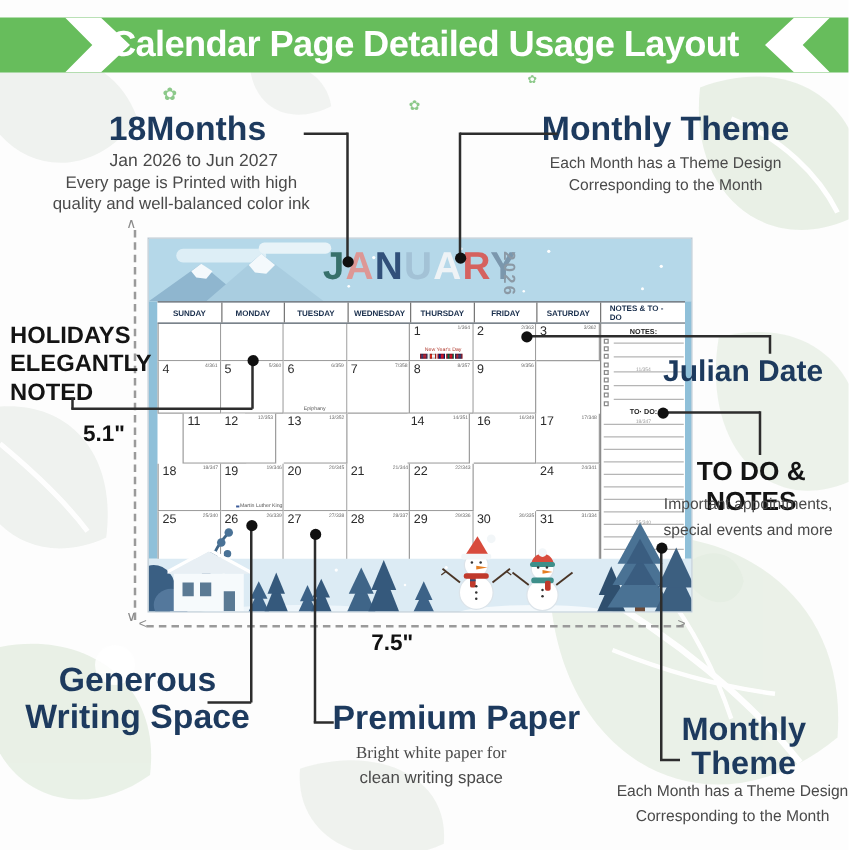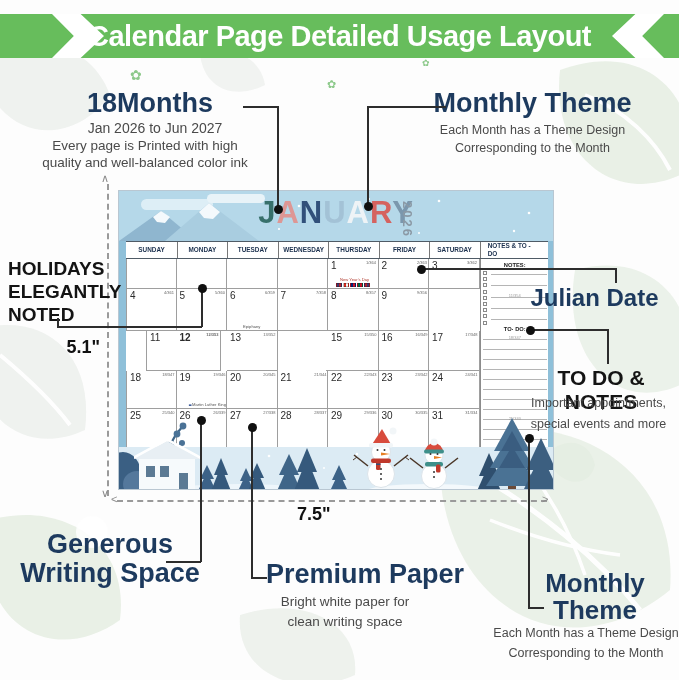--- a/index.html
+++ b/index.html
@@ -103,21 +103,21 @@
   <div class="abs title-black" style="left:523px;top:366px;width:156px;font-size:21px;text-align:center;">TO DO &amp; NOTES</div>
   <div class="abs sub" style="left:518px;top:396px;width:161px;font-size:12.5px;">Important appointments,</div>
   <div class="abs sub" style="left:518px;top:417px;width:161px;font-size:12.5px;">special events and more</div>
 
   <div class="abs title-navy" style="left:5px;top:530px;width:210px;font-size:27px;line-height:29px;">
     <div>Generous</div>
     <div>Writing Space</div>
   </div>
 
   <div class="abs title-navy" style="left:266px;top:559px;width:200px;font-size:27px;text-align:left;">Premium Paper</div>
-  <div class="abs sub" style="left:245px;top:594px;width:200px;font-size:13.5px;">Bright white paper for</div>
+  <div class="abs sub" style="left:245px;top:594px;width:200px;font-size:13.5px;font-family:Liberation Serif, serif;">Bright white paper for</div>
   <div class="abs sub" style="left:245px;top:614px;width:200px;font-size:13.5px;">clean writing space</div>
 
   <div class="abs title-navy" style="left:520px;top:570px;width:150px;font-size:26px;line-height:27px;">
     <div>Monthly</div>
     <div>Theme</div>
   </div>
   <div class="abs sub" style="left:493px;top:626px;width:186px;font-size:12.5px;">Each Month has a Theme Design</div>
   <div class="abs sub" style="left:493px;top:646px;width:186px;font-size:12.5px;">Corresponding to the Month</div>
 
   <div class="dashv" style="left:107px;top:184px;height:312px;"></div>
@@ -225,35 +225,31 @@
           <span class="jul">8/357</span>
         </div>
         <div class="dcell" style="left: 259.5px; top: 30px; width: 50.5px; height: 42px;">
           <span class="dnum">9</span>
           <span class="jul">9/356</span>
         </div>
         <div class="dcell" style="left: 7px; top: 72px; width: 50.5px; height: 40px; border-left: 1px solid rgba(0, 0, 0, 0.38); margin-left: 20px;">
           <span class="dnum">11</span>
           <span class="jul">11/354</span>
         </div>
-        <div class="dcell" style="left: 57.5px; top: 72px; width: 44px; height: 40px; font-weight: bold;">
+        <div class="dcell" style="left: 57.5px; top: 72px; width: 44px; height: 40px;">
           <span class="dnum">12</span>
           <span class="jul">12/353</span>
         </div>
         <div class="dcell" style="left: 108px; top: 72px; width: 50.5px; height: 40px;">
           <span class="dnum">13</span>
           <span class="jul">13/352</span>
         </div>
         <div class="dcell" style="left: 158.5px; top: 72px; width: 50.5px; height: 40px; margin-left: 48px;">
           <span class="dnum">14</span>
           <span class="jul">14/351</span>
-        </div>
-        <div class="dcell" style="left: 209px; top: 72px; width: 50.5px; height: 40px;">
-          <span class="dnum">15</span>
-          <span class="jul">15/350</span>
         </div>
         <div class="dcell" style="left: 259.5px; top: 72px; width: 50.5px; height: 40px;">
           <span class="dnum">16</span>
           <span class="jul">16/349</span>
         </div>
         <div class="dcell" style="left: 310px; top: 72px; width: 50.5px; height: 40px;">
           <span class="dnum">17</span>
           <span class="jul">17/348</span>
         </div>
         <div class="dcell" style="left: 7px; top: 112px; width: 50.5px; height: 38px; border-left: 1px solid rgba(0, 0, 0, 0.38);">
@@ -269,24 +265,20 @@
           <span class="dnum">20</span>
           <span class="jul">20/345</span>
         </div>
         <div class="dcell" style="left: 158.5px; top: 112px; width: 50.5px; height: 38px;">
           <span class="dnum">21</span>
           <span class="jul">21/344</span>
         </div>
         <div class="dcell" style="left: 209px; top: 112px; width: 50.5px; height: 38px;">
           <span class="dnum">22</span>
           <span class="jul">22/343</span>
-        </div>
-        <div class="dcell" style="left: 259.5px; top: 112px; width: 50.5px; height: 38px;">
-          <span class="dnum">23</span>
-          <span class="jul">23/342</span>
         </div>
         <div class="dcell" style="left: 310px; top: 112px; width: 50.5px; height: 38px;">
           <span class="dnum">24</span>
           <span class="jul">24/341</span>
         </div>
         <div class="dcell" style="left: 7px; top: 150px; width: 50.5px; height: 40px; border-left: 1px solid rgba(0, 0, 0, 0.38);">
           <span class="dnum">25</span>
           <span class="jul">25/340</span>
         </div>
         <div class="dcell" style="left: 57.5px; top: 150px; width: 50.5px; height: 40px;">

